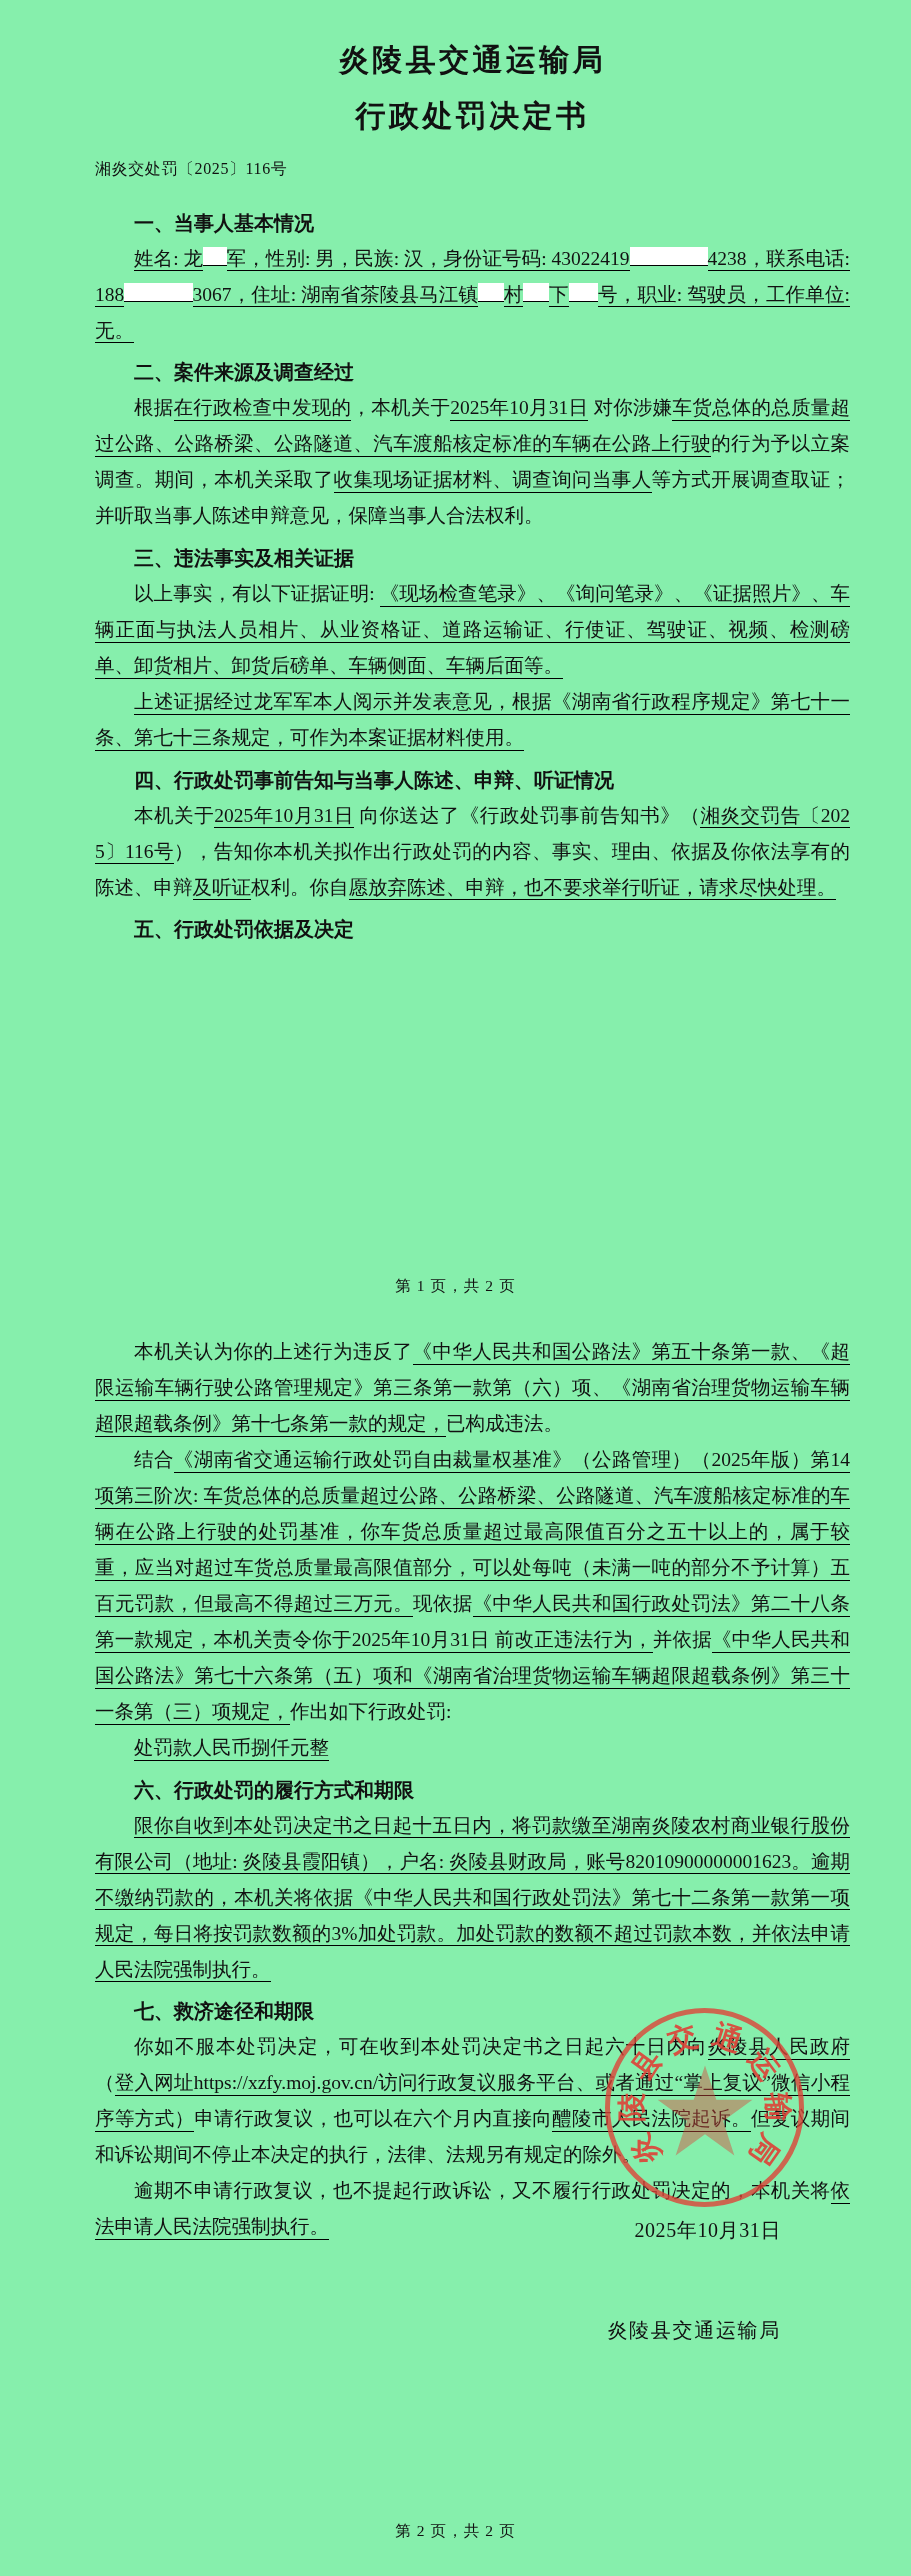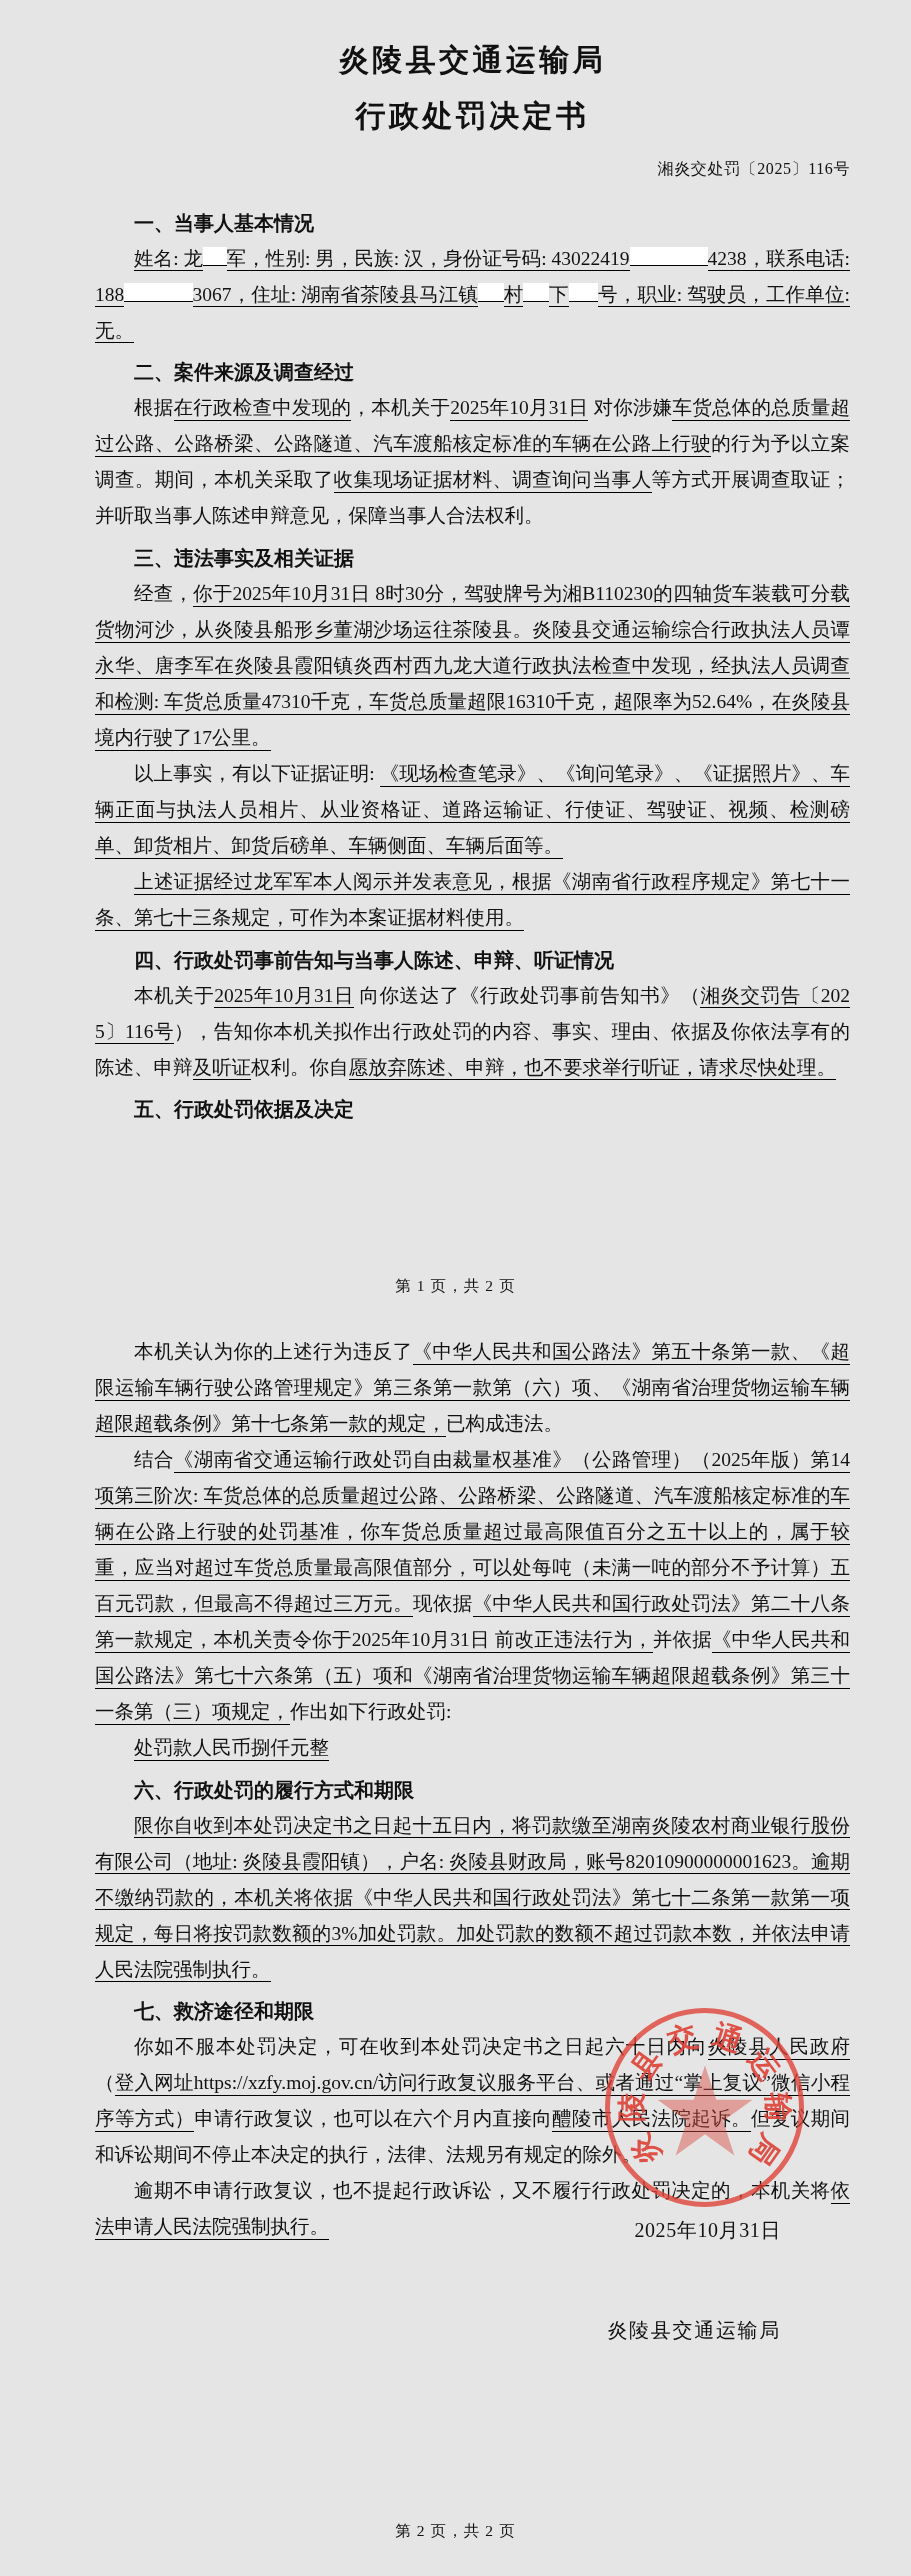--- a/index.html
+++ b/index.html
@@ -1,20 +1,20 @@
 <!DOCTYPE html>
 <html style="font-size:9.2px"><head>
 <meta charset="utf-8">
 <style>
   html,body{margin:0;padding:0;background:#fff;}
   .doc{
     position:relative;
     width:911px;
     height:2576px;
-    background:#e5e5e5;
+    background:#86efac;
     overflow:hidden;
     font-family:"Liberation Serif","DejaVu Serif",serif;
     color:#111;
   }
   .content{
     position:absolute;
     left:95px;
     right:61px;
   }
   .content-p1{top:45px;}
@@ -22,21 +22,20 @@
   .title{
     text-align:center;
     font-size:30px;
     line-height:30px;
     font-weight:bold;
     letter-spacing:3.4px;
     margin:0;
   }
   .title2{margin-top:27.6px;font-family:Liberation Mono, monospace;}
   .docno{
-    text-align:right;
     font-size:16px;
     line-height:23px;
     margin-top:24px;
     letter-spacing:0.6px;
   }
   .blocks{margin-top:25px;}
   .heading{
     font-family:"Liberation Sans","DejaVu Sans",sans-serif;
     font-weight:bold;
     font-size:20px;
@@ -128,21 +127,20 @@
   <div class="content content-p1">
     <h1 class="title">炎陵县交通运输局</h1>
     <h1 class="title title2">行政处罚决定书</h1>
     <div class="docno">湘炎交处罚〔2025〕116号</div>
     <div class="blocks">
         <div class="heading">一、当事人基本情况</div>
         <p class="para"><span class="u">姓名: 龙</span><span class="redact u" style="width: 1.2em;"></span><span class="u">军，性别: 男，民族: 汉，身份证号码: 43022419</span><span class="redact u" style="width: 4em;"></span><span class="u">4238，联系电话: 188</span><span class="redact u" style="width: 3.5em;"></span><span class="u">3067，住址: 湖南省茶陵县马江镇</span><span class="redact u" style="width: 1.3em;"></span><span class="u">村</span><span class="redact u" style="width: 1.3em;"></span><span class="u">下</span><span class="redact u" style="width: 1.5em;"></span><span class="u">号，职业: 驾驶员，工作单位: 无。</span></p>
         <div class="heading">二、案件来源及调查经过</div>
         <p class="para"><span class="">根据</span><span class="u">在行政检查中发现的</span><span class="">，本机关于</span><span class="u">2025年10月31日</span><span class=""> 对你涉嫌</span><span class="u">车货总体的总质量超过公路、公路桥梁、公路隧道、汽车渡船核定标准的车辆在公路上行驶</span><span class="">的行为予以立案调查。期间，本机关采取了</span><span class="u">收集现场证据材料、调查询问当事人</span><span class="">等方式开展调查取证；并听取当事人陈述申辩意见，保障当事人合法权利。</span></p>
         <div class="heading">三、违法事实及相关证据</div>
-        <p class="para"><span class="">经查，</span><span class="u">你于2025年10月31日 8时30分，驾驶牌号为湘B110230的四轴货车装载可分载货物河沙，从炎陵县船形乡董湖沙场运往茶陵县。炎陵县交通运输综合行政执法人员谭永华、唐李军在炎陵县霞阳镇炎西村西九龙大道行政执法检查中发现，经执法人员调查和检测: 车货总质量47310千克，车货总质量超限16310千克，超限率为52.64%，在炎陵县境内行驶了17公里。</span></p>
         <p class="para"><span class="">以上事实，有以下证据证明: </span><span class="u">《现场检查笔录》、《询问笔录》、《证据照片》、车辆正面与执法人员相片、从业资格证、道路运输证、行使证、驾驶证、视频、检测磅单、卸货相片、卸货后磅单、车辆侧面、车辆后面等。</span></p>
         <p class="para"><span class="u">上述证据经过龙军军本人阅示并发表意见，根据《湖南省行政程序规定》第七十一条、第七十三条规定，可作为本案证据材料使用。</span></p>
         <div class="heading">四、行政处罚事前告知与当事人陈述、申辩、听证情况</div>
         <p class="para"><span class="">本机关于</span><span class="u">2025年10月31日</span><span class=""> 向你送达了《行政处罚事前告知书》（</span><span class="u">湘炎交罚告〔2025〕116号</span><span class="">），告知你本机关拟作出行政处罚的内容、事实、理由、依据及你依法享有的陈述、申辩</span><span class="u">及听证</span><span class="">权利。你自</span><span class="u">愿放弃陈述、申辩，也不要求举行听证，请求尽快处理。</span></p>
         <div class="heading">五、行政处罚依据及决定</div>
       </div>
   </div>
 
   <div class="footer footer-p1">第 1 页，共 2 页</div>
 

